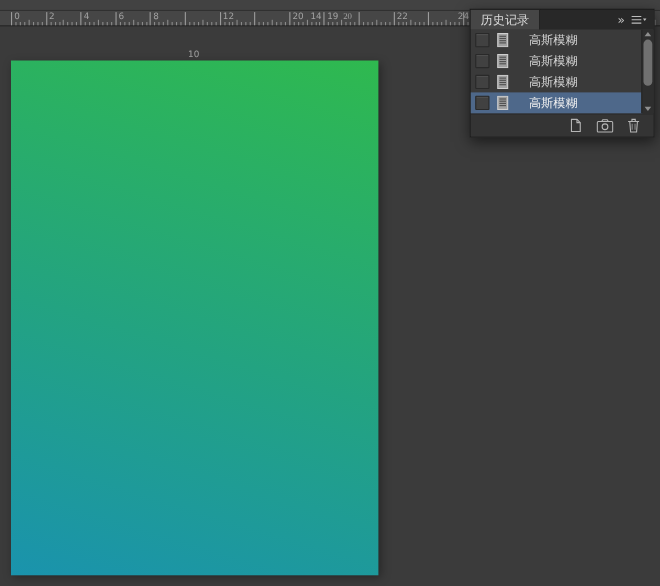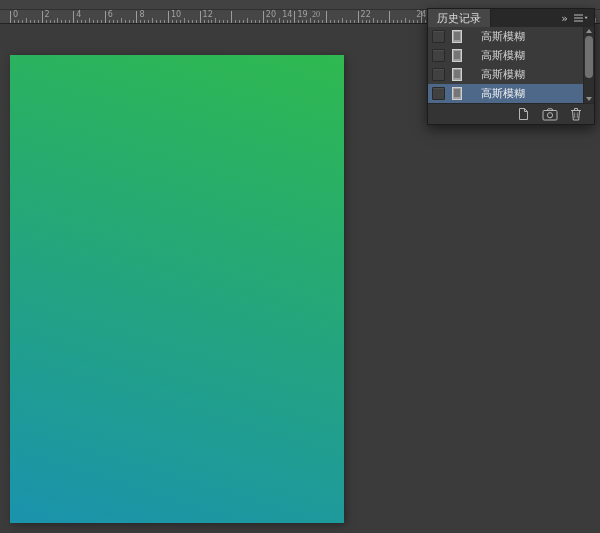--- a/index.html
+++ b/index.html
@@ -217,21 +217,21 @@
     <i class="tick t-major" style="left: 578.8px;"></i>
     <i class="tick t-minor" style="left: 582.7px;"></i>
     <i class="tick t-minor" style="left: 586.7px;"></i>
     <i class="tick t-minor" style="left: 590.6px;"></i>
     <i class="tick t-half" style="left: 594.6px;"></i>
     <span class="rnum" style="left: 13px;">0</span>
     <span class="rnum" style="left: 44.6px;">2</span>
     <span class="rnum" style="left: 76.2px;">4</span>
     <span class="rnum" style="left: 107.8px;">6</span>
     <span class="rnum" style="left: 139.4px;">8</span>
-    <span class="rnum" style="left: 171px;">10</span>
+    <span class="rnum" style="left: 171px; margin-top: 35px;">10</span>
     <span class="rnum" style="left: 202.6px;">12</span>
     <span class="rnum" style="left: 234.2px; margin-left: 48px;">14</span>
     <span class="rnum" style="left: 265.8px;">20</span>
     <span class="rnum" style="left: 297.4px;">19</span>
     <span class="rnum" style="left: 312px; font-family: Liberation Serif, serif;">20</span>
     <span class="rnum" style="left: 360.6px;">22</span>
     <span class="rnum" style="left: 392.2px; margin-left: 24px;">24</span>
   </div>
 
 <div class="canvas" style="background: linear-gradient(197deg, rgb(47, 185, 79) 0%, rgb(35, 163, 129) 55%, rgb(26, 147, 173) 100%);"></div>

